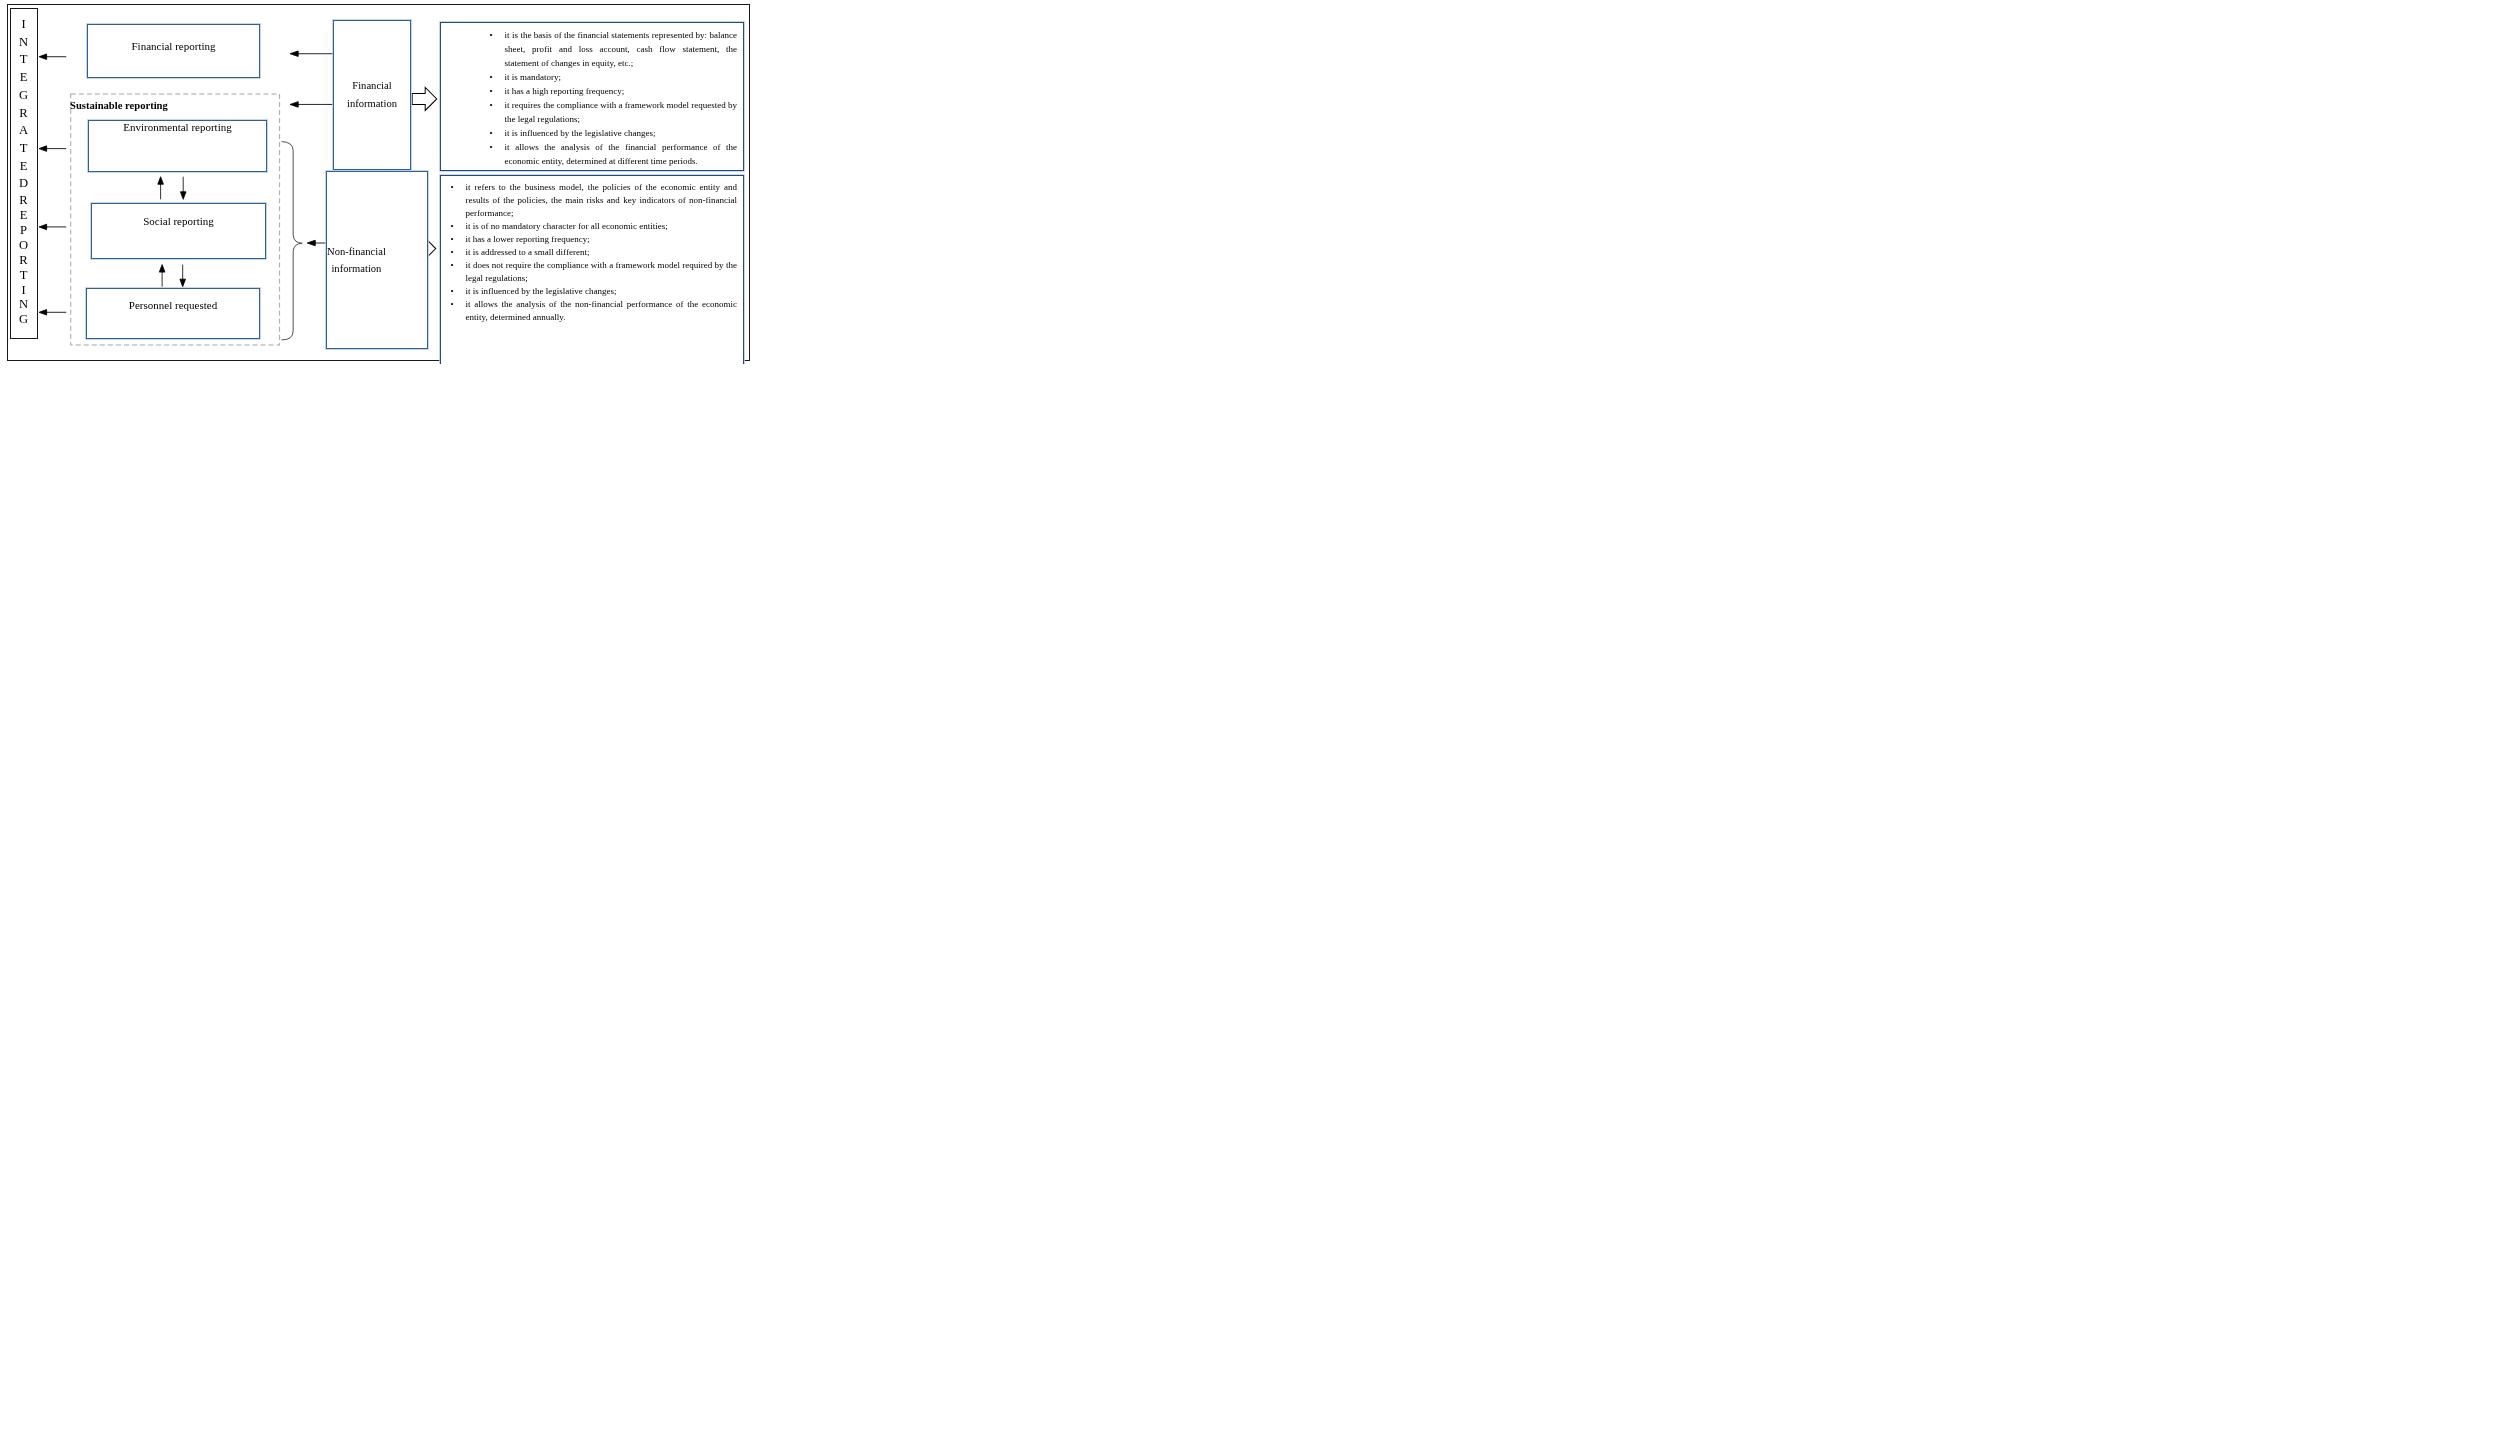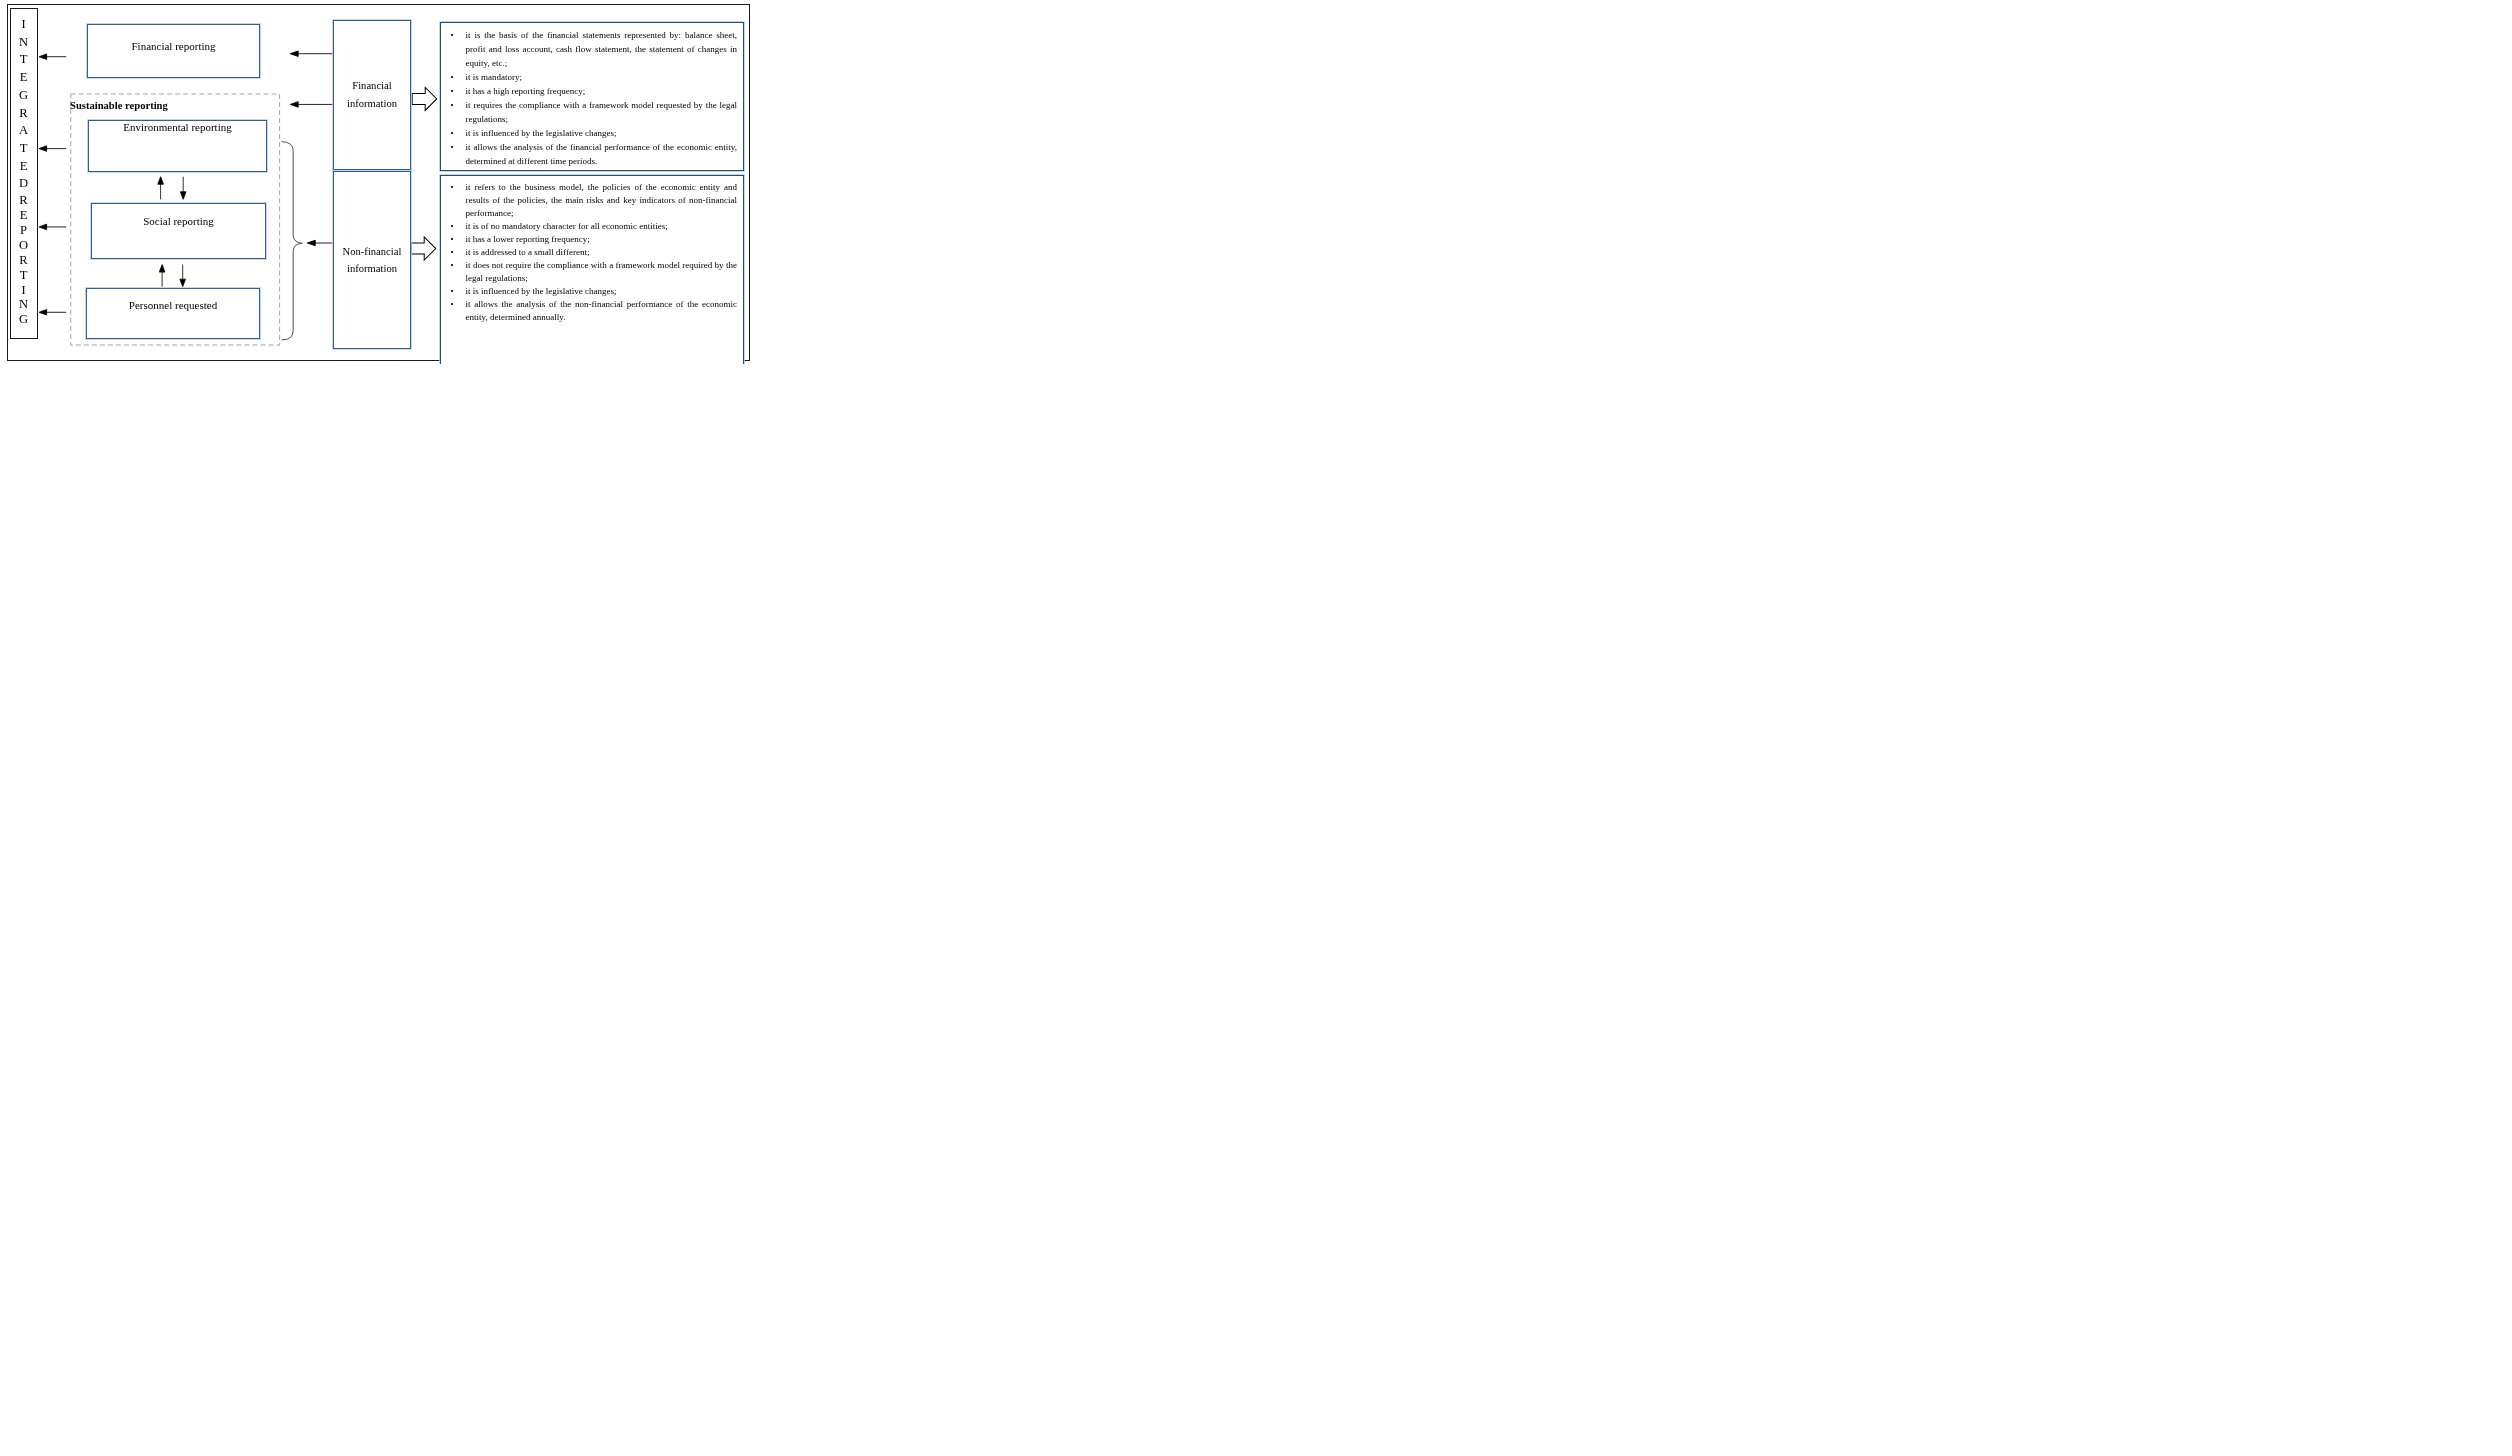--- a/index.html
+++ b/index.html
@@ -25,30 +25,30 @@
   .bluebox .lbl{font-size:11px;line-height:1.2;}
 
   #fin-rep-box{left:87px;top:23.6px;width:173px;height:54px;padding-top:15px;}
   #env-box{left:88px;top:120px;width:179px;height:52px;}
   #soc-box{left:91px;top:203px;width:175px;height:56px;padding-top:11px;}
   #per-box{left:86px;top:288px;width:174px;height:51px;padding-top:9.5px;}
 
   #sus-title{left:70px;top:100px;width:209px;font-weight:bold;font-size:10.6px;}
 
   #fin-info-box{left:333px;top:19.6px;width:78px;height:150px;display:flex;align-items:center;justify-content:center;}
-  #nonfin-info-box{left:333px;top:171px;width:78px;height:178px;display:flex;align-items:center;justify-content:center;}
+  #nonfin-info-box{left:326px;top:171px;width:102px;height:178px;display:flex;align-items:center;}
   .info-lbl{font-size:10.6px;line-height:1.65;text-align:center;}
 
   
   .detailbox{border:1.5px solid #1f4e79;box-shadow:0 0 0 0.8px #b9cbe3;background:#fff;}
   #fin-details{left:440px;top:22px;width:304px;height:149px;}
   #nonfin-details{left:440px;top:175px;width:304px;height:208px;}
   .detailbox ul{margin:0;padding:4.5px 6px 0 24.6px;list-style:none;}
   .detailbox li{position:relative;text-align:justify;font-size:9px;}
-  #fin-details li{line-height:14px;}
+  #fin-details li{line-height:14px;margin-left:39px;}
   #nonfin-details li{line-height:13px;}
   .detailbox li::before{content:"\2022";position:absolute;left:-15px;font-size:1em;}
 
   #overlay{left:0;top:0;width:754px;height:364px;pointer-events:none;}
 </style>
 </head>
 <body>
 
 <div id="canvas">
 

